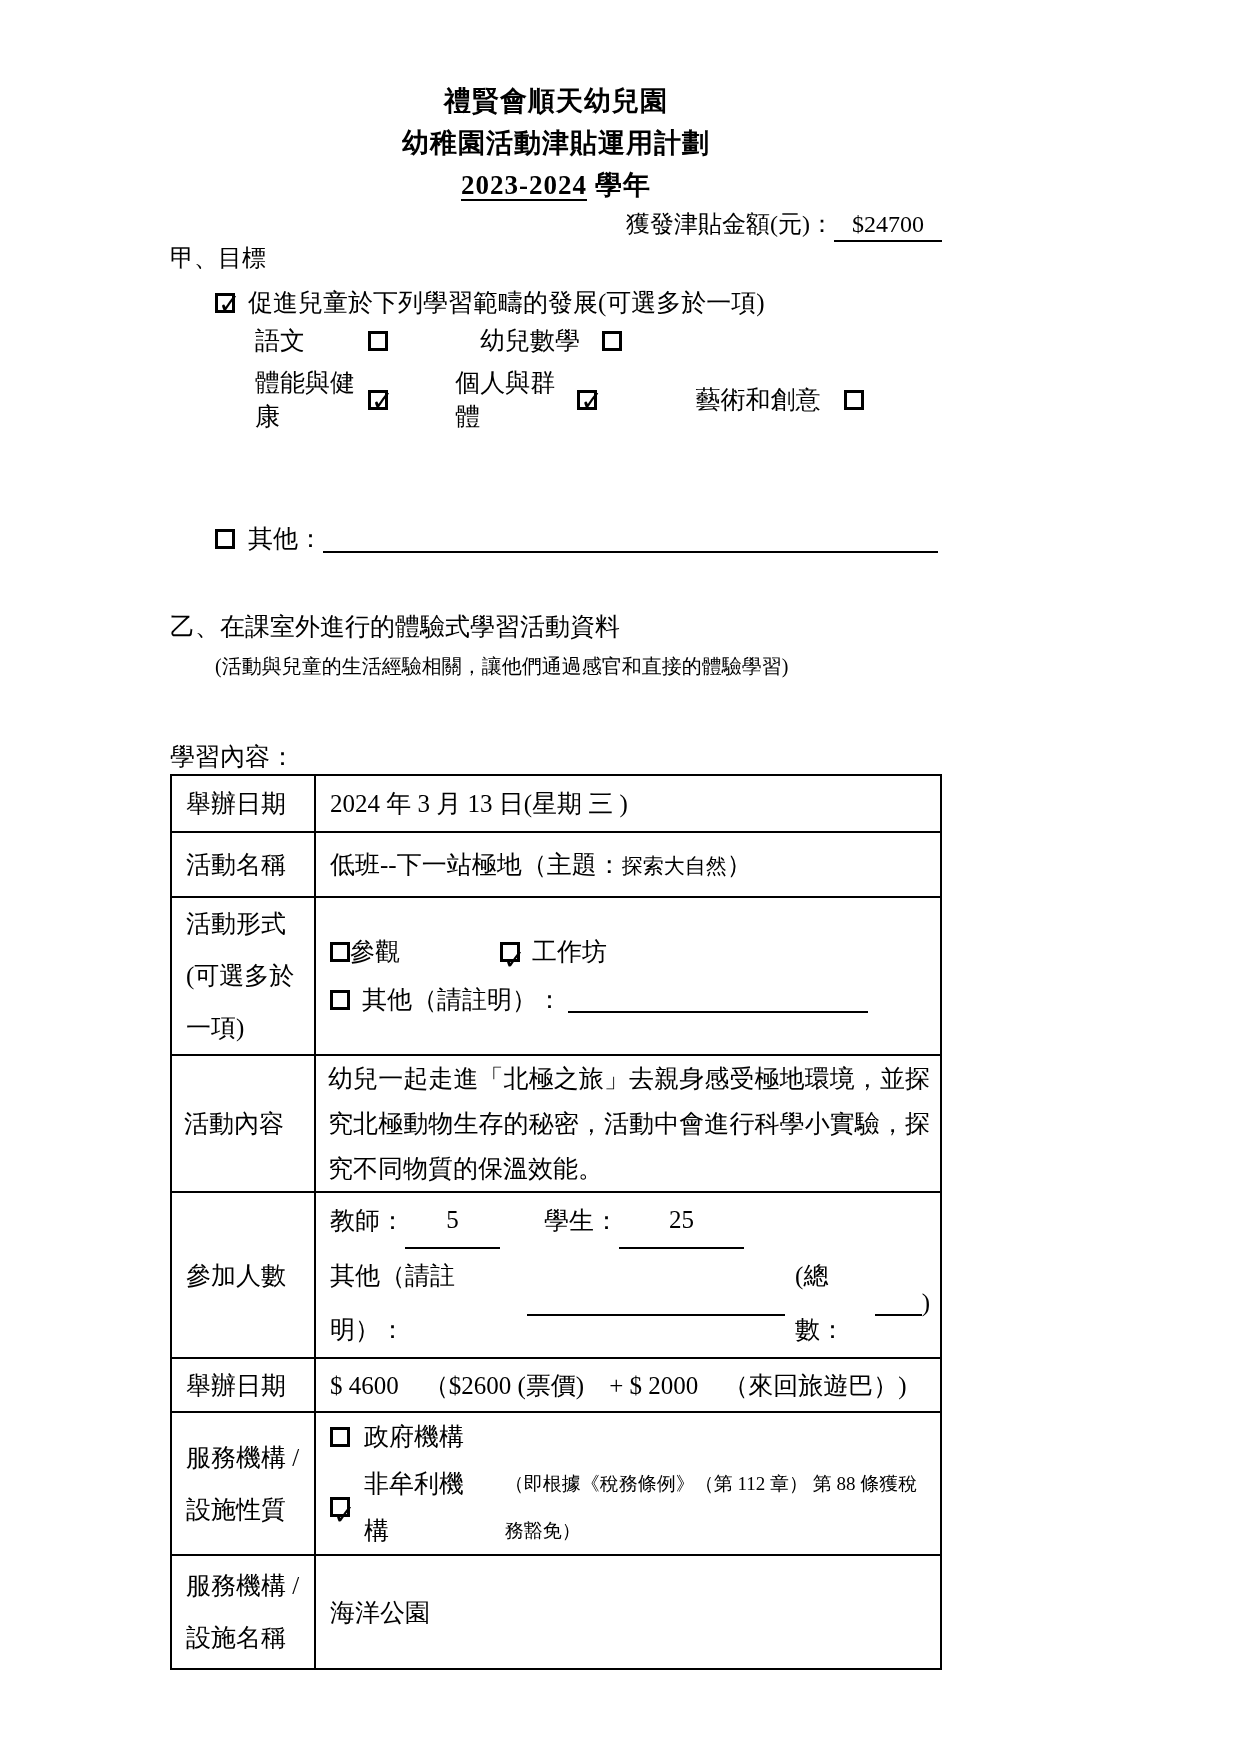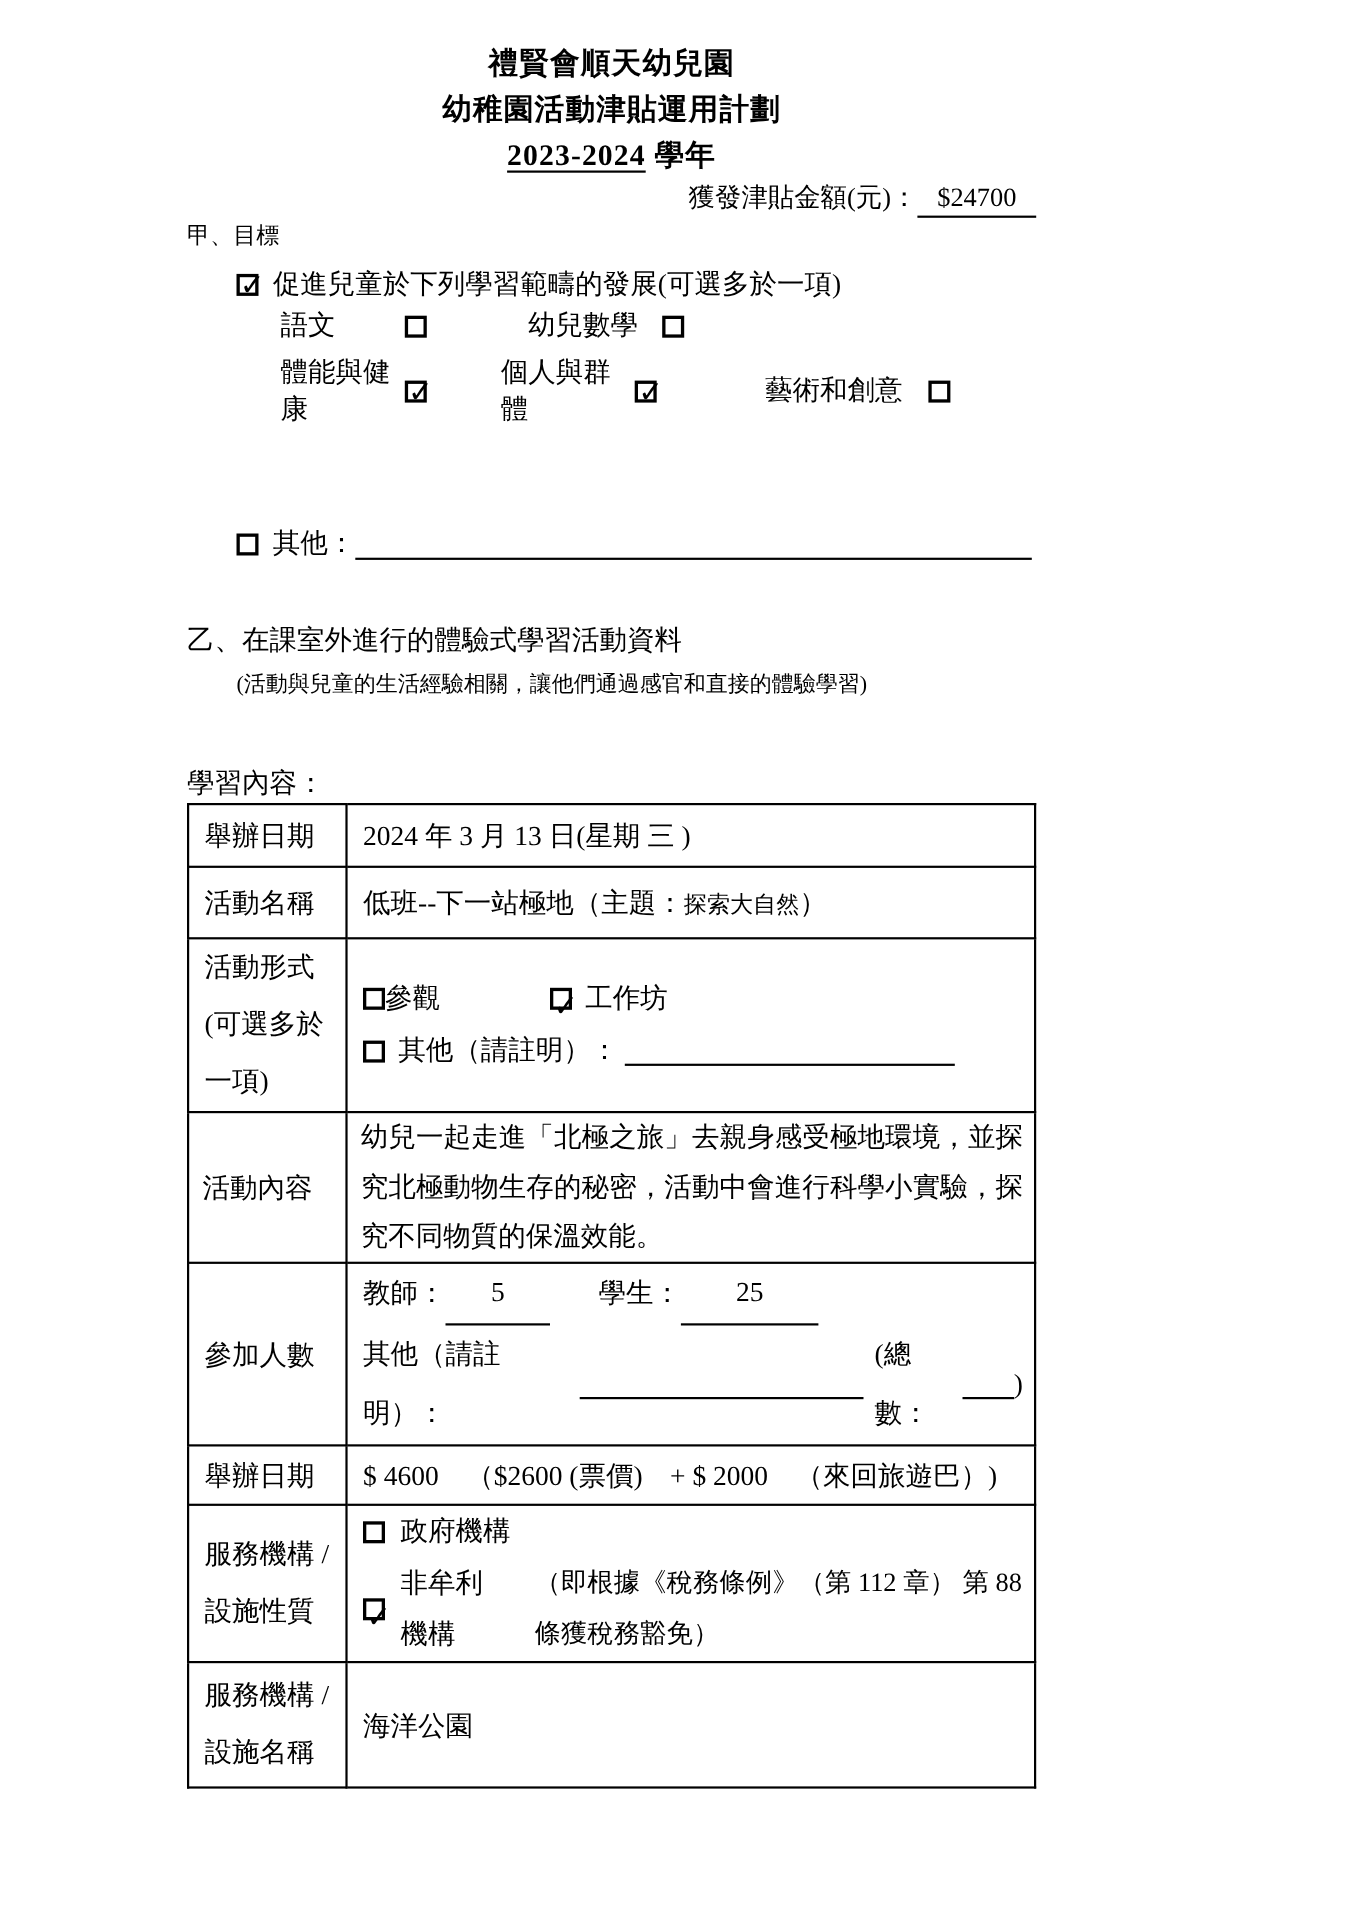--- a/index.html
+++ b/index.html
@@ -4,30 +4,30 @@
 <style>
   * { margin:0; padding:0; box-sizing:border-box; }
   html,body { background:#fff; }
   .page {
     position:relative; width:1241px; height:1755px; background:#fff; color:#000;
     font-family:"Liberation Serif","DejaVu Serif",serif; overflow:hidden;
   }
   .content { position:absolute; left:170px; top:0; width:772px; }
 
   
-  .title-block { padding-top:36px; text-align:center; }
+  .title-block { padding-top:80px; text-align:center; }
   .title-line { font-size:27px; font-weight:bold; line-height:42px; letter-spacing:1px; }
   .u-year { text-decoration:underline; text-underline-offset:5px; padding-right:8px; }
 
   
   .subsidy-line { text-align:right; font-size:24px; line-height:32px; margin-top:2px; }
   .blank { display:inline-block; border-bottom:2px solid #000; text-align:center; }
   .blank.subsidy { min-width:108px; padding:0 10px; }
 
-  .sec-heading { font-size:21px; line-height:32px; }
+  .sec-heading { font-size:24px; line-height:32px; }
   .goal-line { margin-top:12px; margin-left:45px; font-size:25px; line-height:34px; display:flex; align-items:center; }
   .goal-line .cb { margin-right:13px; }
 
   
   .cb { display:inline-block; width:20px; height:20px; border:3px solid #000; position:relative; flex:none; vertical-align:-2px; }
   .cb.checked::after { content:"✓"; position:absolute; top:-9px; left:0px; font-size:27px; font-weight:bold; font-family:"DejaVu Sans",sans-serif; }
 
   .domain-row { display:flex; margin-left:85px; font-size:25px; line-height:34px; }
   .domain-row.r1 { margin-top:4px; } .domain-row.r2 { margin-top:8px; }
   .dcell { display:flex; align-items:center; }
@@ -66,21 +66,21 @@
 
   .pp-line { line-height:54px; display:flex; align-items:center; flex-wrap:nowrap; }
   .blank.teacher { width:95px; }
   .blank.student { width:125px; }
   .blank.pp-other { width:268px; height:26px; margin-left:4px; }
   .blank.total { width:48px; height:26px; }
   .pp-gap { width:44px; display:inline-block; }
 
   .nat-line { display:flex; align-items:center; line-height:47px; }
   .nat-line .cb { margin-right:14px; }
-  .note-small { font-size:24px;margin-left:32px; }
+  .note-small { font-size:19px;margin-left:32px; }
   .two-line div { line-height:52px; }
 </style>
 </head>
 <body>
 
 <div class="page">
   <div class="content">
 
     <div class="title-block">
       <div class="title-line">禮賢會順天幼兒園</div>

